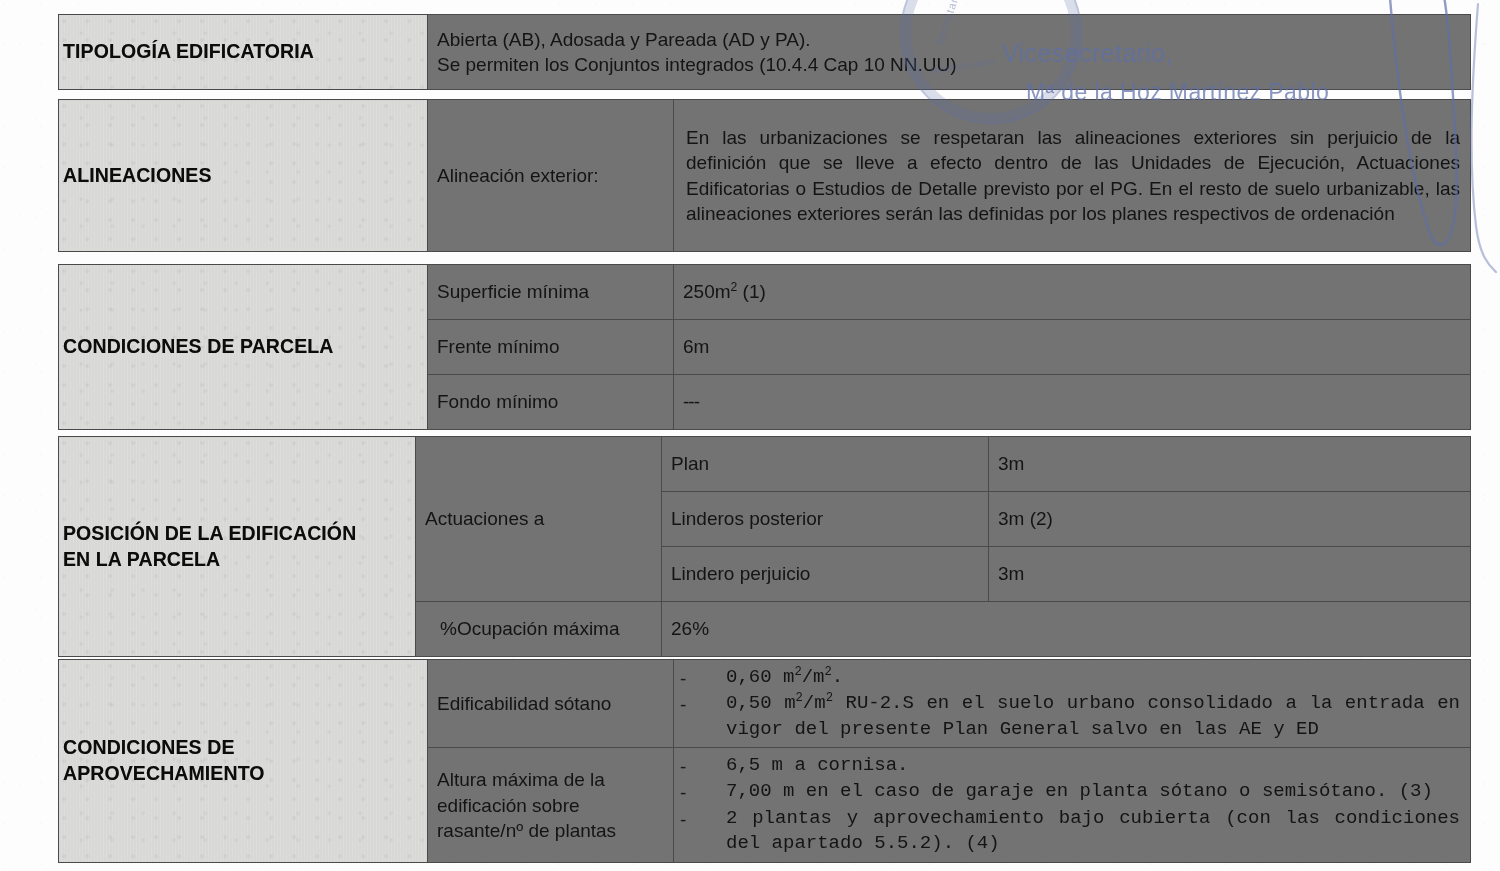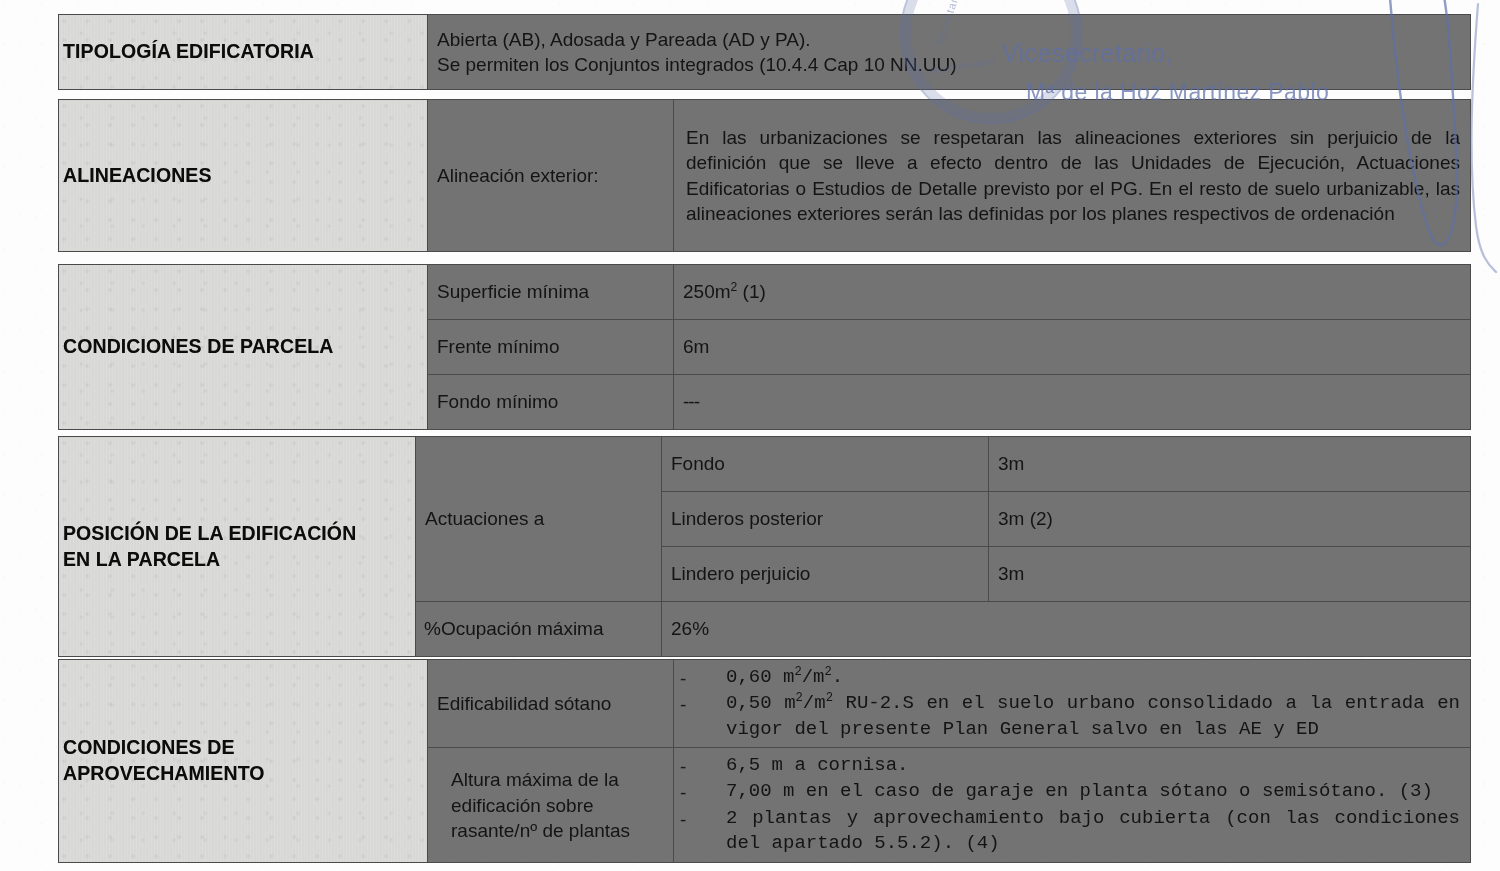--- a/index.html
+++ b/index.html
@@ -202,33 +202,33 @@
       <col style="width:327px">
         <col style="width:482px">
     </colgroup>
     <tbody>
       <tr>
         <td class="hdr" rowspan="4">
           <div>POSICIÓN DE LA EDIFICACIÓN</div>
           <div>EN LA PARCELA</div>
         </td>
         <td class="mid" rowspan="3">Actuaciones a</td>
-        <td style="height:46px">Fondo</td>
+        <td style="height:46px">Plan</td>
         <td>3m</td>
       </tr>
       <tr>
         <td style="height:46px">Linderos posterior</td>
         <td>3m (2)</td>
       </tr>
       <tr>
         <td style="height:46px">Lindero perjuicio</td>
         <td>3m</td>
       </tr>
       <tr>
-        <td class="mid nowrapish" style="height:46px; padding-left:8px;">%Ocupación máxima</td>
+        <td class="mid nowrapish" style="height:46px; padding-left:24px;">%Ocupación máxima</td>
         <td colspan="2">26%</td>
       </tr>
     </tbody>
   </table>
 
   <table class="tbl" id="tbl-aprovechamiento" style="left:58px; top:659px; width:1412px;">
     <colgroup>
         <col style="width:369px">
         <col style="width:246px">
         <col style="width:797px">
@@ -247,21 +247,21 @@
               <span class="btext"><span>0,60 m</span><sup>2</sup><span>/m</span><sup>2</sup><span>.</span></span>
             </div>
             <div class="brow">
               <span class="bdash">-</span>
               <span class="btext"><span>0,50 m</span><sup>2</sup><span>/m</span><sup>2</sup><span> RU-2.S en el suelo urbano consolidado a la entrada en vigor del presente Plan General salvo en las AE y ED</span></span>
             </div>
           </div>
         </td>
       </tr>
       <tr>
-        <td class="mid just" style="padding:5px 23px;">
+        <td class="mid just" style="padding:5px 9px;">
           <div>Altura máxima de la</div>
           <div>edificación sobre</div>
           <div>rasante/nº de plantas</div>
         </td>
         <td style="padding:5px 10px 5px 6px;">
           <div class="blist">
             <div class="brow">
               <span class="bdash">-</span>
               <span class="btext">6,5 m a cornisa.</span>
             </div>

